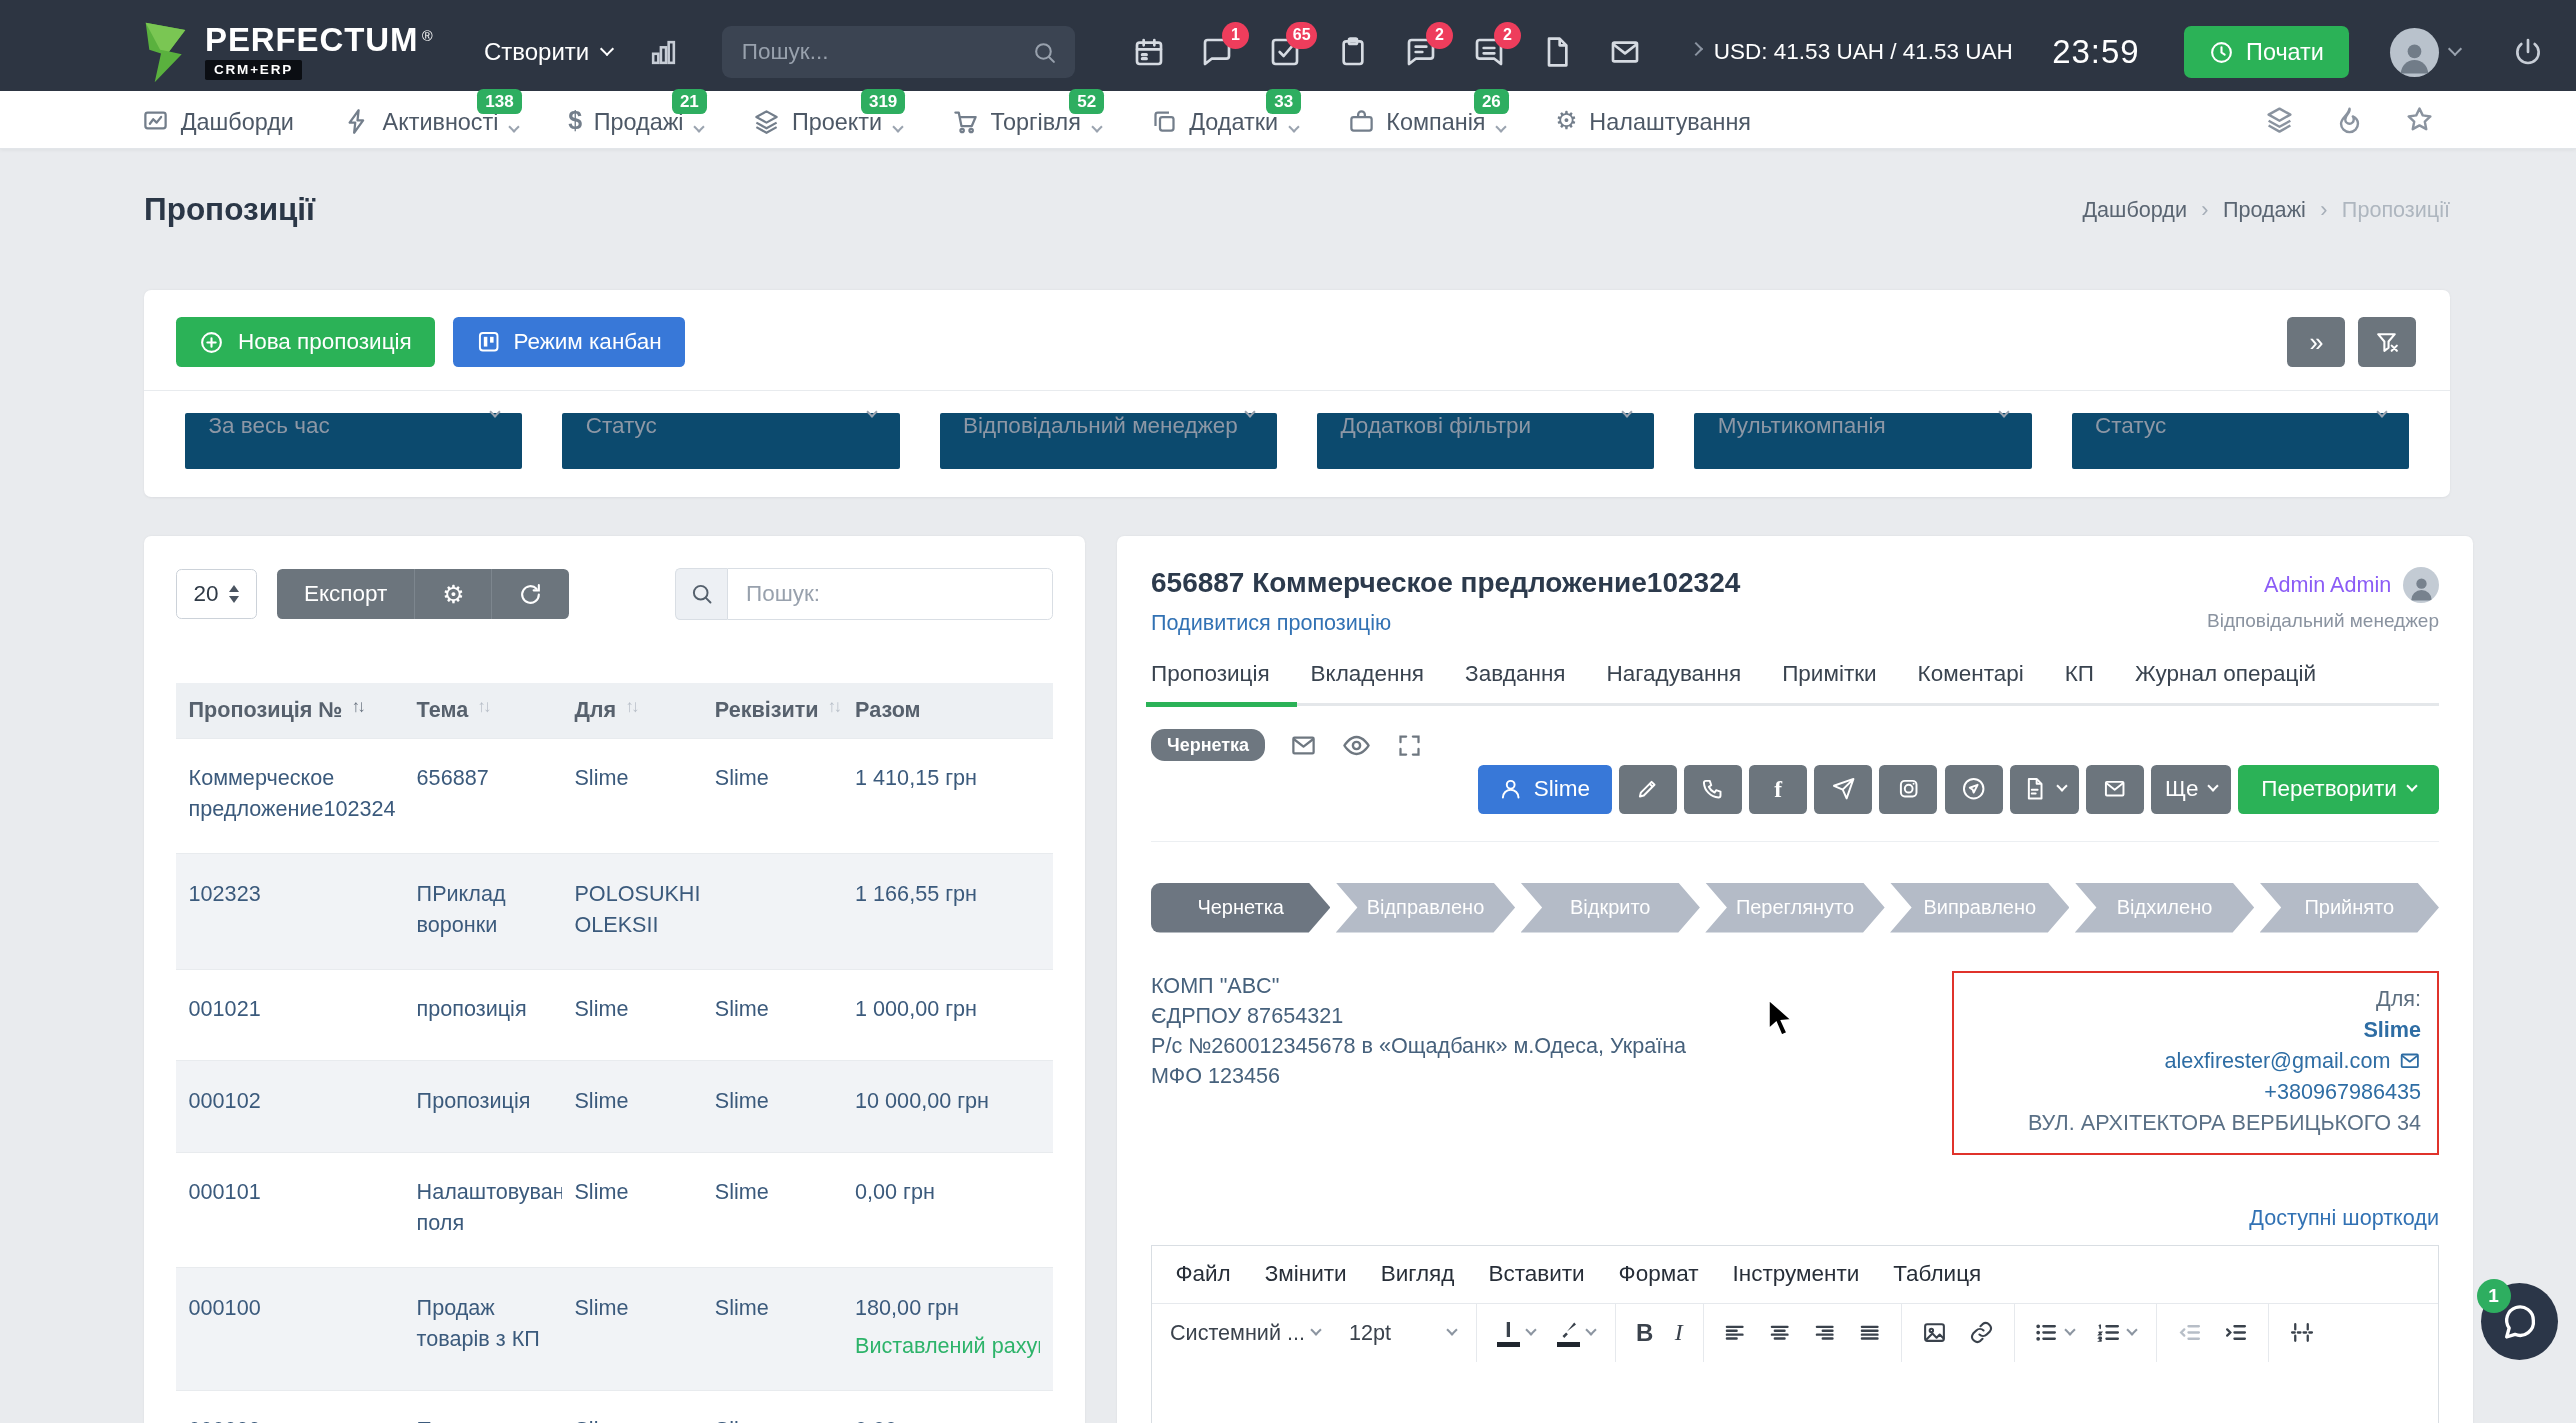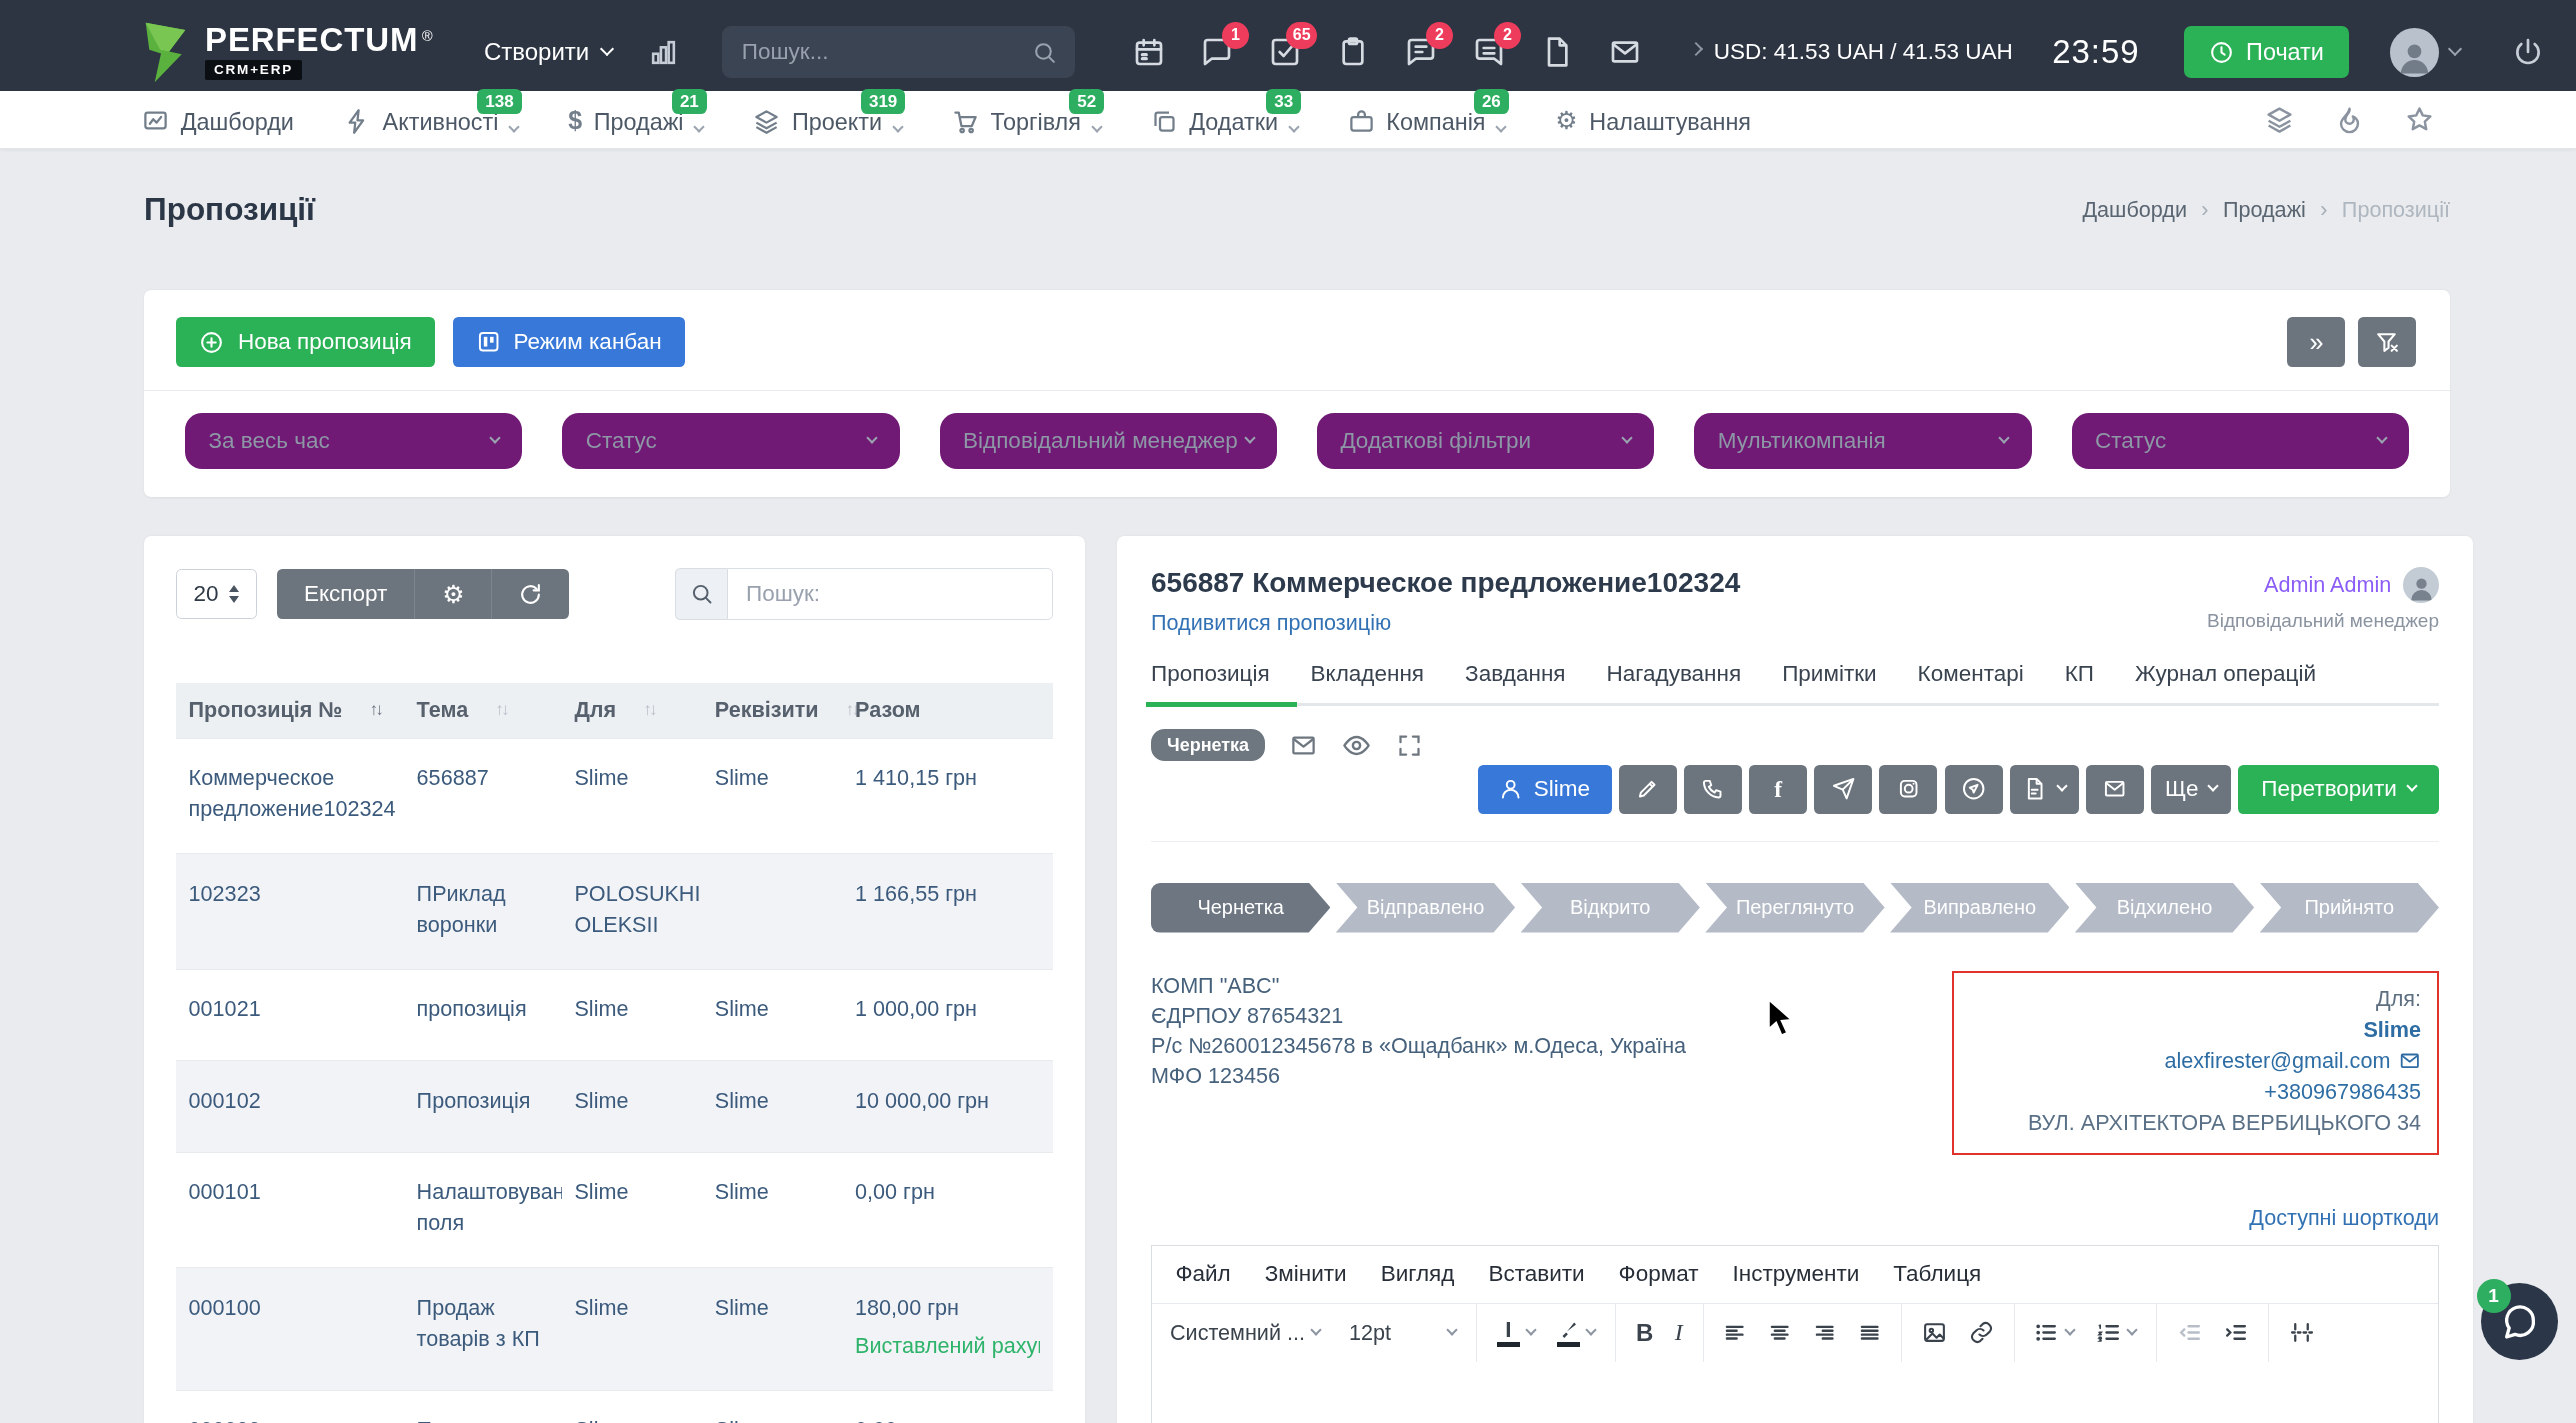--- a/index.html
+++ b/index.html
@@ -55,41 +55,41 @@
   .card{position:absolute;background:#fff;border-radius:7.2px;box-shadow:0 0.9px 2.7px rgba(16,24,40,.06)}
   .card-filters{top:290px;left:144px;width:2306px;height:207px}
   .fc-top{display:flex;align-items:flex-end;padding:27px 34px 23.4px 32px}
   .btn{display:flex;align-items:center;gap:13.5px;height:50px;border-radius:5.4px;color:#fff;font-size:22.5px;padding:0 23.4px;white-space:nowrap}
   .btn-green{background:#2bb257}
   .btn-blue{background:#3878d8;margin-left:18px}
   .fc-right{margin-left:auto;display:flex;gap:12.6px}
   .sq-btn{width:58px;height:50px;background:#6c757d;border-radius:5.4px;color:#fff;display:flex;align-items:center;justify-content:center;font-size:25px}
   .fc-div{border-top:0.9px solid #e8ebee}
   .fc-filters{display:flex;gap:40px;padding:21.6px 41px 0}
-  .select{flex:1;height:56px;background:#701a75;border-radius:17px;display:flex;align-items:center;padding:0 23.4px;color:#8d97a5;font-size:22.5px}
+  .select{flex:1;height:56px;background:#0c4a6e;border-radius:2px;display:flex;padding:0 23.4px;color:#8d97a5;font-size:22.5px}
   .select .chev{margin-left:auto;color:#9aa3af}
 
   
   .card-list{top:536px;left:144px;width:941px;height:991px;padding:32px}
   .lc-controls{display:flex;align-items:center}
   .pp-box{width:81px;height:50px;border:0.9px solid #ccd2d9;border-radius:5.4px;display:flex;align-items:center;justify-content:center;gap:10.8px;font-size:22.5px;color:#2f3a46;background:#fff}
   .spin{display:flex;flex-direction:column;gap:4.5px}
   .tri-up{width:0;height:0;border-left:5.4px solid transparent;border-right:5.4px solid transparent;border-bottom:7.2px solid #4a5460}
   .tri-down{width:0;height:0;border-left:5.4px solid transparent;border-right:5.4px solid transparent;border-top:7.2px solid #4a5460}
   .export-group{display:flex;margin-left:20px;background:#6c757d;border-radius:5.4px;overflow:hidden}
   .eg-seg{height:50px;display:flex;align-items:center;justify-content:center;color:#fff;font-size:22.5px;padding:0 27px;border-right:0.9px solid #7d868e}
   .eg-seg.icon{padding:0;width:77px;font-size:25px}
   .eg-seg:last-child{border-right:none}
   .search-group{margin-left:auto;display:flex}
   .sg-addon{width:52px;height:52px;background:#edf0f4;border:0.9px solid #d9dee4;border-right:none;border-radius:5.4px 0 0 5.4px;display:flex;align-items:center;justify-content:center;color:#55606c}
   .sg-input{width:326px;height:52px;border:0.9px solid #d9dee4;border-radius:0 5.4px 5.4px 0;padding:0 18px;font-size:22.5px;color:#3f4a57;outline:none;font-family:inherit}
   .sg-input::placeholder{color:#98a1ad}
   table.plist{width:100%;border-collapse:collapse;table-layout:fixed;margin-top:63px}
   .plist th{background:#edf0f3;font-size:21.6px;font-weight:700;color:#57616d;text-align:left;padding:14.4px 12.6px}
-  .plist th .thwrap{display:flex;align-items:center;gap:27px}
+  .plist th .thwrap{display:flex;gap:9px}
   .sort{font-size:17px;color:#b8bfc8;letter-spacing:-2.7px;white-space:nowrap}
   .sort.active{color:#6a7480}
   .plist td{font-size:21.6px;color:#3b5a7c;padding:23.4px 12.6px 29px;vertical-align:top;line-height:31px;border-top:0.9px solid #e8ebee;overflow:hidden}
   .plist tbody tr:nth-child(even){background:#f1f3f6}
   .status-green{display:block;color:#2db36a;margin-top:7.2px;white-space:nowrap;overflow:hidden}
 
   
   .card-detail{top:536px;left:1117px;width:1356px;height:991px;padding:31px 34px}
   .dt-head{display:flex;align-items:flex-start}
   .dt-title{font-size:28px;font-weight:700;color:#2c3a4c}

